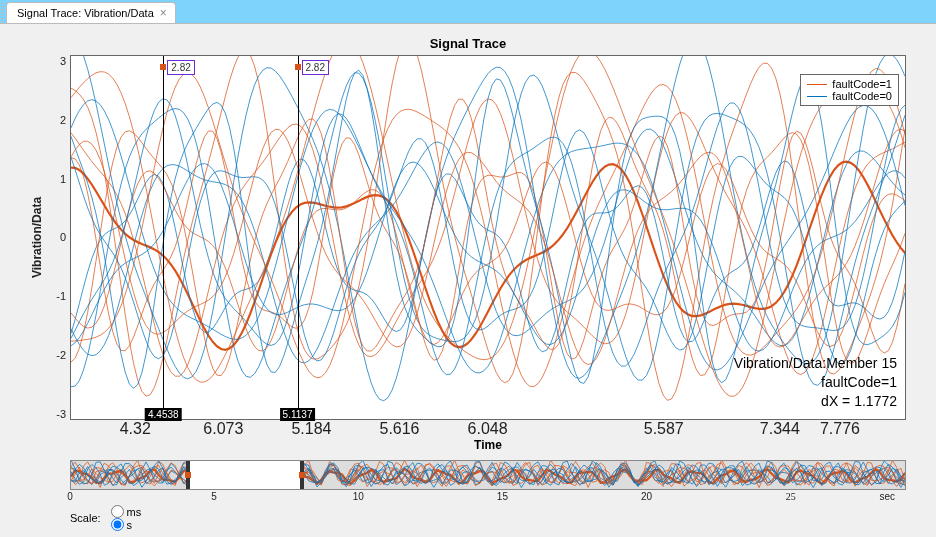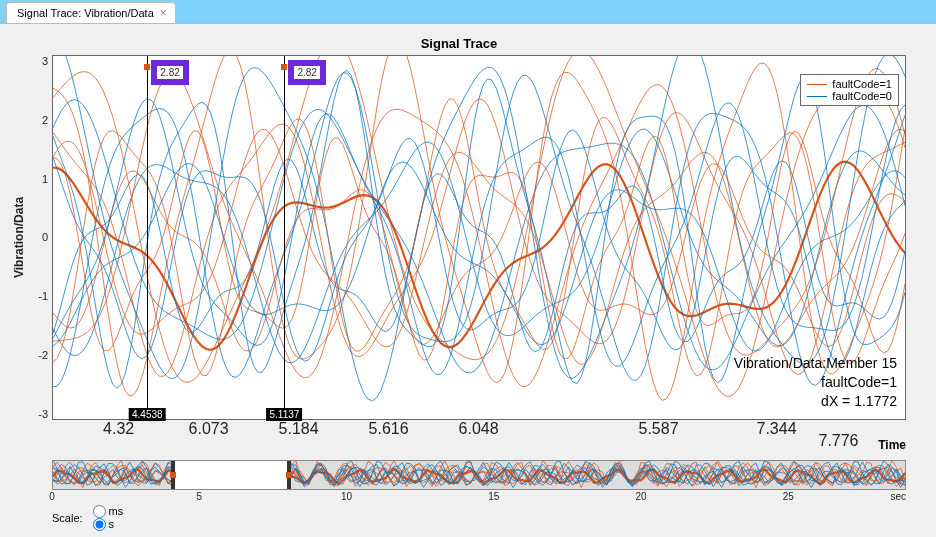--- a/index.html
+++ b/index.html
@@ -46,21 +46,21 @@
   .tab .close {
     font-size: 12px;
     color: #888;
     cursor: pointer;
     line-height: 1;
   }
   .content {
     flex: 1;
     display: flex;
     flex-direction: column;
-    padding: 12px 30px 6px 12px;
+    padding: 12px 30px 6px 30px;
     background: #f0f0f0;
   }
   .chart-title {
     text-align: center;
     font-weight: bold;
     font-size: 13px;
     margin-bottom: 4px;
   }
   .chart-wrap {
     position: relative;
@@ -110,21 +110,21 @@
   .cursor-label {
     position: absolute;
     background: #000; color: #fff;
     font-size: 10px; padding: 1px 3px;
     transform: translateX(-50%);
     white-space: nowrap;
   }
   .peak-label {
     position: absolute;
     background: #fff;
-    border: 6px solid #6d28d9;
+    border: 1px solid #6d28d9;
     color: #333;
     font-size: 10px;
     padding: 1px 3px;
   }
   .peak-dot {
     position: absolute; width: 6px; height: 6px; background: #d95319;
     transform: translate(-50%,-50%);
   }
   .info-box {
     position: absolute;
@@ -140,21 +140,21 @@
     position: relative;
     height: 16px;
   }
   .xtick {
     position: absolute;
     font-size: 16px;
     transform: translateX(-50%);
     color: #222;
   }
   .xlabel {
-    text-align: right;
+    text-align: center;
     font-weight: bold;
     font-size: 12px;
     margin-top: 2px;
     margin-left: 40px;
   }
   .panner-wrap {
     margin-top: 8px;
     margin-left: 40px;
     position: relative;
   }
@@ -187,30 +187,30 @@
     height: 14px;
     font-size: 10px;
     color: #222;
     margin-top: 1px;
   }
   .panner-ticks span {
     position: absolute;
     transform: translateX(-50%);
   }
   .panner-ticks .unit {
-    right: 0; transform: none;
+    right: 11px; transform: none;
   }
   .scale-row {
     margin-left: 40px;
     font-size: 11px;
     display: flex;
     align-items: center;
     gap: 10px;
   }
-  .scale-row label { display: flex; gap: 3px; cursor: pointer; }
+  .scale-row label { display: flex; align-items: center; gap: 3px; cursor: pointer; }
   .scale-row input { margin: 0; }
 </style>
 </head>
 <body>
 
 <div class="window">
 
   <div class="tab-bar">
     <div class="tab">
       <span>Signal Trace: Vibration/Data</span>
@@ -276,21 +276,21 @@
 
     <div class="xticks-row" id="xticks">
         <span class="xtick" style="left: 7.80488%;">4.32</span>
         <span class="xtick" style="left: 18.3415%;">6.073</span>
         <span class="xtick" style="left: 28.878%;">5.184</span>
         <span class="xtick" style="left: 39.4146%;">5.616</span>
         <span class="xtick" style="left: 49.9512%;">6.048</span>
         <span class="xtick" style="left: 60.4878%; margin-top: 46px;">6.48</span>
         <span class="xtick" style="left: 71.0244%;">5.587</span>
         <span class="xtick" style="left: 81.561%; margin-left: 28px;">7.344</span>
-        <span class="xtick" style="left: 92.0976%; margin-top: 12px;">7.776</span>
+        <span class="xtick" style="left: 92.0976%;">7.776</span>
       </div>
     <div class="xlabel">Time</div>
 
     <div class="panner-wrap">
       <div class="panner">
         <svg id="panner-svg" preserveAspectRatio="none" viewBox="0 0 1000 30">
             <path d="M0.0 16.5 L5.0 10.5 L10.0 10.9 L15.0 13.5 L20.0 14.3 L25.0 17.5 L30.0 23.2 L35.0 23.7 L40.0 17.9 L45.0 13.8 L50.0 13.2 L55.0 11.5 L60.0 10.7 L65.0 15.9 L70.0 22.4 L75.0 22.7 L80.0 19.4 L85.0 18.1 L90.0 15.7 L95.0 10.4 L100.0 9.0 L105.0 14.6 L110.0 19.6 L115.0 20.2 L120.0 21.0 L125.0 22.0 L130.0 17.7 L135.0 10.8 L140.0 9.7 L145.0 13.5 L150.0 15.5 L155.0 17.3 L160.0 22.0 L165.0 24.1 L170.0 19.0 L175.0 13.1 L180.0 12.2 L185.0 12.4 L190.0 11.5 L195.0 14.9 L200.0 21.8 L205.0 23.8 L210.0 19.8 L215.0 16.9 L220.0 15.5 L225.0 11.6 L230.0 9.0 L235.0 13.4 L240.0 19.9 L245.0 21.4 L250.0 20.5 L255.0 20.9 L260.0 18.4 L265.0 11.7 L270.0 8.8 L275.0 12.7 L280.0 16.6 L285.0 17.9 L290.0 20.9 L295.0 23.8 L300.0 20.2 L305.0 13.2 L310.0 11.0 L315.0 12.5 L320.0 12.7 L325.0 14.5 L330.0 20.7 L335.0 24.4 L340.0 20.9 L345.0 16.1 L350.0 14.6 L355.0 12.6 L360.0 9.6 L365.0 12.3 L370.0 19.5 L375.0 22.6 L380.0 20.7 L385.0 19.7 L390.0 18.4 L395.0 12.9 L400.0 8.6 L405.0 11.5 L410.0 17.1 L415.0 19.0 L420.0 20.2 L425.0 22.8 L430.0 21.1 L435.0 14.0 L440.0 10.0 L445.0 11.9 L450.0 13.8 L455.0 14.9 L460.0 19.5 L465.0 24.3 L470.0 22.1 L475.0 16.0 L480.0 13.4 L485.0 12.9 L490.0 10.8 L495.0 11.7 L500.0 18.4 L505.0 23.3 L510.0 21.6 L515.0 18.8 L520.0 17.7 L525.0 14.0 L530.0 9.1 L535.0 10.4 L540.0 16.8 L545.0 20.2 L550.0 20.2 L555.0 21.6 L560.0 21.3 L565.0 15.2 L570.0 9.6 L575.0 10.8 L580.0 14.5 L585.0 15.9 L590.0 18.7 L595.0 23.4 L600.0 23.1 L605.0 16.6 L610.0 12.3 L615.0 12.5 L620.0 12.0 L625.0 11.9 L630.0 17.2 L635.0 23.4 L640.0 22.8 L645.0 18.5 L650.0 16.5 L655.0 14.5 L660.0 10.1 L665.0 9.7 L670.0 15.8 L675.0 21.1 L680.0 21.0 L685.0 20.6 L690.0 20.7 L695.0 16.3 L700.0 9.9 L705.0 9.6 L710.0 14.4 L715.0 17.1 L720.0 18.5 L725.0 22.2 L730.0 23.4 L735.0 17.8 L740.0 11.7 L745.0 11.4 L750.0 12.8 L755.0 12.8 L760.0 16.3 L765.0 22.7 L770.0 23.9 L775.0 19.0 L780.0 15.3 L785.0 14.2 L790.0 11.4 L795.0 9.7 L800.0 14.6 L805.0 21.3 L810.0 22.2 L815.0 20.1 L820.0 19.6 L825.0 17.0 L830.0 10.9 L835.0 8.7 L840.0 13.6 L845.0 18.1 L850.0 19.2 L855.0 21.1 L860.0 23.0 L865.0 19.0 L870.0 11.9 L875.0 10.2 L880.0 12.8 L885.0 14.1 L890.0 16.0 L895.0 21.5 L900.0 24.4 L905.0 20.0 L910.0 14.6 L915.0 13.3 L920.0 12.3 L925.0 10.4 L930.0 13.6 L935.0 20.7 L940.0 23.4 L945.0 20.4 L950.0 18.4 L955.0 16.9 L960.0 12.1 L965.0 8.6 L970.0 12.4 L975.0 18.5 L980.0 20.3 L985.0 20.5 L990.0 22.0 L995.0 19.8 L1000.0 12.8 " fill="none" stroke="#d95319" stroke-width="2.5" opacity="1"></path>
             <path d="M0.0 7.7 L5.0 8.6 L10.0 13.0 L15.0 15.7 L20.0 21.5 L25.0 25.2 L30.0 19.2 L35.0 11.7 L40.0 10.2 L45.0 9.5 L50.0 10.7 L55.0 19.0 L60.0 24.9 L65.0 21.4 L70.0 16.9 L75.0 13.9 L80.0 8.2 L85.0 7.3 L90.0 15.4 L95.0 21.5 L100.0 21.6 L105.0 21.6 L110.0 18.4 L115.0 9.6 L120.0 6.6 L125.0 12.0 L130.0 16.3 L135.0 19.5 L140.0 24.3 L145.0 22.2 L150.0 13.1 L155.0 9.0 L160.0 10.1 L165.0 10.9 L170.0 15.9 L175.0 24.1 L180.0 23.9 L185.0 17.3 L190.0 13.6 L195.0 10.4 L200.0 7.1 L205.0 12.1 L210.0 21.1 L215.0 22.8 L220.0 20.8 L225.0 19.1 L230.0 12.7 L235.0 6.2 L240.0 9.5 L245.0 16.4 L250.0 19.3 L255.0 22.3 L260.0 23.5 L265.0 16.1 L270.0 8.5 L275.0 9.1 L280.0 11.7 L285.0 14.4 L290.0 21.5 L295.0 25.4 L300.0 19.5 L305.0 13.1 L310.0 11.1 L315.0 8.6 L320.0 9.8 L325.0 18.6 L330.0 24.1 L335.0 21.4 L340.0 18.4 L345.0 14.9 L350.0 7.9 L355.0 7.1 L360.0 14.8 L365.0 20.1 L370.0 21.2 L375.0 22.9 L380.0 19.2 L385.0 10.0 L390.0 7.2 L395.0 11.5 L400.0 14.6 L405.0 18.9 L410.0 24.8 L415.0 22.4 L420.0 13.9 L425.0 10.3 L430.0 9.9 L435.0 9.5 L440.0 15.3 L445.0 23.8 L450.0 23.5 L455.0 18.2 L460.0 15.2 L465.0 10.5 L470.0 6.4 L475.0 11.8 L480.0 20.1 L485.0 21.8 L490.0 21.6 L495.0 20.5 L500.0 13.0 L505.0 6.5 L510.0 9.6 L515.0 15.1 L520.0 18.0 L525.0 22.7 L530.0 24.2 L535.0 16.5 L540.0 9.5 L545.0 9.6 L550.0 10.5 L555.0 13.2 L560.0 21.4 L565.0 25.2 L570.0 19.8 L575.0 14.6 L580.0 11.9 L585.0 7.8 L590.0 9.1 L595.0 18.1 L600.0 23.1 L605.0 21.4 L610.0 20.0 L615.0 15.8 L620.0 7.8 L625.0 7.1 L630.0 14.2 L635.0 18.5 L640.0 20.9 L645.0 23.9 L650.0 19.8 L655.0 10.5 L660.0 8.1 L665.0 11.0 L670.0 13.0 L675.0 18.4 L680.0 25.1 L685.0 22.5 L690.0 14.8 L695.0 11.7 L700.0 9.6 L705.0 8.3 L710.0 14.9 L715.0 23.2 L720.0 22.9 L725.0 19.3 L730.0 16.7 L735.0 10.5 L740.0 6.1 L745.0 11.6 L750.0 18.9 L755.0 20.8 L760.0 22.4 L765.0 21.6 L770.0 13.3 L775.0 7.0 L780.0 9.7 L785.0 13.7 L790.0 16.8 L795.0 23.0 L800.0 24.6 L805.0 17.0 L810.0 10.8 L815.0 10.1 L820.0 9.3 L825.0 12.2 L830.0 21.2 L835.0 24.8 L840.0 20.1 L845.0 16.2 L850.0 12.7 L855.0 7.1 L860.0 8.7 L865.0 17.5 L870.0 21.9 L875.0 21.5 L880.0 21.5 L885.0 16.5 L890.0 7.9 L895.0 7.5 L900.0 13.4 L905.0 16.9 L910.0 20.7 L915.0 24.7 L920.0 20.2 L925.0 11.3 L930.0 9.1 L935.0 10.3 L940.0 11.5 L945.0 18.0 L950.0 25.0 L955.0 22.4 L960.0 16.0 L965.0 13.1 L970.0 9.3 L975.0 7.4 L980.0 14.5 L985.0 22.3 L990.0 22.3 L995.0 20.5 L1000.0 18.1 " fill="none" stroke="#0072bd" stroke-width="1" opacity="0.85"></path>
             <path d="M0.0 5.6 L5.0 12.8 L10.0 17.6 L15.0 24.0 L20.0 24.3 L25.0 13.4 L30.0 7.0 L35.0 7.7 L40.0 9.6 L45.0 18.6 L50.0 26.3 L55.0 21.1 L60.0 14.0 L65.0 9.4 L70.0 4.7 L75.0 10.2 L80.0 21.4 L85.0 23.3 L90.0 21.2 L95.0 16.7 L100.0 6.5 L105.0 4.6 L110.0 13.2 L115.0 18.7 L120.0 23.0 L125.0 24.1 L130.0 14.1 L135.0 5.9 L140.0 7.7 L145.0 10.9 L150.0 18.0 L155.0 26.2 L160.0 21.9 L165.0 12.9 L170.0 9.1 L175.0 5.8 L180.0 9.6 L185.0 21.3 L190.0 24.5 L195.0 20.3 L200.0 16.0 L205.0 7.5 L210.0 4.0 L215.0 13.0 L220.0 20.1 L225.0 22.5 L230.0 23.4 L235.0 14.9 L240.0 5.2 L245.0 7.2 L250.0 12.3 L255.0 17.8 L260.0 25.6 L265.0 22.8 L270.0 12.2 L275.0 8.1 L280.0 7.0 L285.0 9.6 L290.0 20.7 L295.0 25.6 L300.0 19.9 L305.0 14.9 L310.0 8.3 L315.0 4.0 L320.0 12.3 L325.0 21.3 L330.0 22.5 L335.0 22.3 L340.0 15.6 L345.0 5.1 L350.0 6.3 L355.0 13.4 L360.0 18.2 L365.0 24.6 L370.0 23.4 L375.0 12.2 L380.0 6.9 L385.0 7.8 L390.0 10.2 L395.0 19.9 L400.0 26.3 L405.0 20.1 L410.0 13.5 L415.0 8.8 L420.0 4.6 L425.0 11.5 L430.0 22.1 L435.0 23.1 L440.0 20.9 L445.0 15.7 L450.0 5.6 L455.0 5.3 L460.0 14.1 L465.0 19.1 L470.0 23.5 L475.0 23.5 L480.0 12.7 L485.0 5.7 L490.0 8.1 L495.0 11.3 L500.0 19.1 L505.0 26.4 L510.0 20.8 L515.0 12.2 L520.0 8.7 L525.0 5.7 L530.0 10.8 L535.0 22.3 L540.0 24.1 L545.0 19.8 L550.0 15.3 L555.0 6.5 L560.0 4.5 L565.0 14.1 L570.0 20.4 L575.0 22.7 L580.0 23.0 L585.0 13.5 L590.0 4.9 L595.0 7.8 L600.0 12.7 L605.0 18.7 L610.0 26.0 L615.0 21.7 L620.0 11.4 L625.0 8.0 L630.0 6.9 L635.0 10.5 L640.0 21.9 L645.0 25.2 L650.0 19.2 L655.0 14.4 L660.0 7.5 L665.0 4.3 L670.0 13.6 L675.0 21.7 L680.0 22.5 L685.0 22.0 L690.0 14.3 L695.0 4.6 L700.0 7.1 L705.0 14.0 L710.0 18.8 L715.0 25.1 L720.0 22.5 L725.0 11.1 L730.0 6.9 L735.0 7.9 L740.0 10.9 L745.0 21.1 L750.0 26.1 L755.0 19.2 L760.0 13.0 L765.0 8.2 L770.0 4.7 L775.0 12.8 L780.0 22.7 L785.0 22.9 L790.0 20.7 L795.0 14.7 L800.0 4.9 L805.0 6.1 L810.0 14.9 L815.0 19.6 L820.0 24.0 L825.0 22.8 L830.0 11.4 L835.0 5.7 L840.0 8.5 L845.0 11.8 L850.0 20.2 L855.0 26.5 L860.0 19.7 L865.0 11.7 L870.0 8.3 L875.0 5.6 L880.0 12.0 L885.0 23.1 L890.0 23.7 L895.0 19.4 L900.0 14.6 L905.0 5.7 L910.0 5.2 L915.0 15.2 L920.0 20.7 L925.0 23.0 L930.0 22.5 L935.0 12.2 L940.0 4.7 L945.0 8.5 L950.0 13.2 L955.0 19.6 L960.0 26.2 L965.0 20.5 L970.0 10.6 L975.0 7.9 L980.0 6.8 L985.0 11.6 L990.0 22.9 L995.0 24.8 L1000.0 18.6 " fill="none" stroke="#d95319" stroke-width="1" opacity="0.85"></path>
             <path d="M0.0 11.4 L5.0 19.0 L10.0 24.9 L15.0 22.7 L20.0 8.5 L25.0 3.7 L30.0 7.3 L35.0 14.2 L40.0 25.9 L45.0 23.9 L50.0 12.6 L55.0 6.8 L60.0 3.1 L65.0 11.2 L70.0 24.2 L75.0 23.7 L80.0 18.4 L85.0 9.3 L90.0 1.0 L95.0 9.4 L100.0 19.6 L105.0 23.5 L110.0 23.6 L115.0 11.1 L120.0 2.4 L125.0 7.3 L130.0 13.6 L135.0 23.7 L140.0 26.0 L145.0 13.7 L150.0 6.4 L155.0 4.4 L160.0 8.9 L165.0 22.9 L170.0 25.4 L175.0 18.0 L180.0 10.9 L185.0 2.0 L190.0 6.6 L195.0 19.6 L200.0 23.3 L205.0 23.1 L210.0 14.1 L215.0 2.1 L220.0 5.8 L225.0 14.0 L230.0 21.6 L235.0 26.7 L240.0 16.2 L245.0 5.6 L250.0 5.1 L255.0 8.1 L260.0 20.3 L265.0 27.0 L270.0 18.7 L275.0 11.0 L280.0 3.9 L285.0 4.4 L290.0 18.2 L295.0 24.3 L300.0 22.2 L305.0 16.1 L310.0 3.5 L315.0 3.6 L320.0 14.1 L325.0 20.6 L330.0 25.8 L335.0 19.2 L340.0 5.6 L345.0 4.5 L350.0 8.6 L355.0 17.6 L360.0 27.4 L365.0 20.7 L370.0 10.6 L375.0 5.5 L380.0 3.7 L385.0 15.5 L390.0 25.4 L395.0 22.2 L400.0 16.6 L405.0 6.0 L410.0 1.7 L415.0 12.9 L420.0 20.9 L425.0 24.3 L430.0 21.3 L435.0 7.2 L440.0 2.9 L445.0 9.0 L450.0 16.0 L455.0 26.1 L460.0 23.4 L465.0 10.7 L470.0 5.7 L475.0 4.4 L480.0 12.5 L485.0 25.4 L490.0 23.6 L495.0 16.2 L500.0 8.2 L505.0 1.4 L510.0 10.4 L515.0 21.6 L520.0 23.5 L525.0 21.9 L530.0 10.0 L535.0 1.6 L540.0 8.4 L545.0 15.8 L550.0 23.9 L555.0 25.3 L560.0 12.2 L565.0 4.9 L570.0 5.5 L575.0 10.6 L580.0 23.8 L585.0 25.6 L590.0 16.1 L595.0 9.2 L600.0 2.5 L605.0 7.6 L610.0 21.3 L615.0 24.0 L620.0 21.3 L625.0 12.7 L630.0 1.6 L635.0 6.4 L640.0 16.3 L645.0 22.3 L650.0 25.7 L655.0 15.0 L660.0 4.0 L665.0 5.6 L670.0 10.2 L675.0 21.1 L680.0 27.2 L685.0 17.3 L690.0 9.0 L695.0 4.2 L700.0 5.6 L705.0 19.5 L710.0 25.4 L715.0 20.8 L720.0 14.3 L725.0 3.1 L730.0 3.9 L735.0 16.1 L740.0 21.9 L745.0 24.8 L750.0 17.9 L755.0 4.3 L760.0 4.3 L765.0 10.7 L770.0 18.8 L775.0 27.3 L780.0 19.8 L785.0 8.4 L790.0 5.1 L795.0 5.2 L800.0 16.7 L805.0 26.5 L810.0 21.4 L815.0 14.4 L820.0 5.5 L825.0 2.2 L830.0 14.4 L835.0 22.7 L840.0 23.6 L845.0 19.7 L850.0 6.2 L855.0 2.4 L860.0 10.8 L865.0 17.8 L870.0 25.9 L875.0 22.6 L880.0 8.9 L885.0 4.8 L890.0 6.0 L895.0 13.9 L900.0 26.2 L905.0 23.3 L910.0 14.0 L915.0 7.2 L920.0 2.1 L925.0 11.6 L930.0 23.4 L935.0 23.4 L940.0 19.9 L945.0 8.9 L950.0 1.1 L955.0 9.5 L960.0 18.0 L965.0 24.0 L970.0 24.3 L975.0 10.8 L980.0 3.5 L985.0 6.6 L990.0 12.5 L995.0 24.4 L1000.0 25.6 " fill="none" stroke="#0072bd" stroke-width="1" opacity="0.85"></path>
@@ -304,21 +304,21 @@
             <path d="M0.0 21.1 L5.0 22.6 L10.0 19.2 L15.0 13.2 L20.0 6.0 L25.0 14.0 L30.0 19.9 L35.0 22.6 L40.0 20.3 L45.0 8.8 L50.0 9.4 L55.0 13.6 L60.0 20.0 L65.0 25.1 L70.0 15.6 L75.0 10.7 L80.0 9.0 L85.0 13.1 L90.0 24.0 L95.0 21.2 L100.0 16.6 L105.0 10.0 L110.0 7.2 L115.0 17.9 L120.0 21.4 L125.0 22.1 L130.0 16.3 L135.0 6.7 L140.0 11.5 L145.0 16.3 L150.0 22.6 L155.0 23.0 L160.0 11.8 L165.0 9.8 L170.0 10.1 L175.0 17.4 L180.0 25.2 L185.0 18.6 L190.0 13.9 L195.0 8.1 L200.0 10.2 L205.0 21.3 L210.0 21.7 L215.0 20.4 L220.0 12.1 L225.0 6.4 L230.0 14.5 L235.0 18.8 L240.0 23.8 L245.0 19.4 L250.0 8.8 L255.0 10.1 L260.0 12.4 L265.0 21.2 L270.0 24.4 L275.0 15.3 L280.0 11.6 L285.0 7.7 L290.0 14.3 L295.0 23.7 L300.0 20.7 L305.0 17.6 L310.0 8.7 L315.0 8.1 L320.0 17.8 L325.0 20.7 L330.0 23.3 L335.0 15.0 L340.0 7.3 L345.0 11.7 L350.0 15.4 L355.0 23.9 L360.0 21.9 L365.0 12.1 L370.0 10.2 L375.0 9.1 L380.0 18.7 L385.0 24.3 L390.0 18.6 L395.0 14.5 L400.0 6.8 L405.0 11.4 L410.0 20.8 L415.0 21.5 L420.0 21.2 L425.0 10.8 L430.0 7.5 L435.0 14.2 L440.0 18.5 L445.0 24.9 L450.0 18.0 L455.0 9.6 L460.0 10.0 L465.0 11.8 L470.0 22.5 L475.0 23.2 L480.0 15.9 L485.0 11.7 L490.0 6.8 L495.0 15.7 L500.0 22.6 L505.0 21.1 L510.0 18.0 L515.0 7.6 L520.0 9.4 L525.0 17.0 L530.0 20.9 L535.0 24.0 L540.0 13.7 L545.0 8.4 L550.0 11.1 L555.0 15.3 L560.0 24.9 L565.0 20.5 L570.0 13.1 L575.0 9.8 L580.0 8.6 L585.0 19.9 L590.0 23.1 L595.0 19.4 L600.0 14.4 L605.0 6.1 L610.0 12.7 L615.0 19.6 L620.0 22.2 L625.0 21.4 L630.0 9.7 L635.0 8.8 L640.0 13.2 L645.0 18.9 L650.0 25.4 L655.0 16.8 L660.0 10.8 L665.0 9.2 L670.0 11.9 L675.0 23.3 L680.0 22.0 L685.0 17.0 L690.0 11.1 L695.0 6.6 L700.0 16.7 L705.0 21.4 L710.0 22.1 L715.0 17.6 L720.0 7.0 L725.0 10.6 L730.0 15.9 L735.0 21.8 L740.0 23.9 L745.0 12.8 L750.0 9.6 L755.0 10.0 L760.0 16.0 L765.0 25.2 L770.0 19.5 L775.0 14.3 L780.0 8.8 L785.0 9.0 L790.0 20.5 L795.0 22.0 L800.0 20.6 L805.0 13.5 L810.0 6.1 L815.0 13.6 L820.0 18.5 L825.0 23.3 L830.0 20.7 L835.0 9.4 L840.0 9.8 L845.0 12.0 L850.0 20.0 L855.0 25.0 L860.0 16.2 L865.0 11.9 L870.0 8.0 L875.0 12.8 L880.0 23.3 L885.0 21.2 L890.0 18.2 L895.0 9.8 L900.0 7.3 L905.0 17.0 L910.0 20.5 L915.0 23.3 L920.0 16.5 L925.0 7.3 L930.0 11.2 L935.0 14.8 L940.0 23.0 L945.0 23.0 L950.0 12.8 L955.0 10.4 L960.0 8.8 L965.0 17.2 L970.0 24.6 L975.0 19.2 L980.0 15.2 L985.0 7.5 L990.0 10.1 L995.0 20.3 L1000.0 21.5 " fill="none" stroke="#0072bd" stroke-width="1" opacity="0.85"></path>
           </svg>
         <div class="panner-window" id="pwin" style="left: 13.7931%; width: 14.1379%;"></div>
       </div>
       <div class="panner-ticks" id="pticks">
           <span style="left: 0%;">0</span>
           <span style="left: 17.2414%;">5</span>
           <span style="left: 34.4828%;">10</span>
           <span style="left: 51.7241%;">15</span>
           <span style="left: 68.9655%;">20</span>
-          <span style="left: 86.2069%;">25</span>
+          <span style="left: 86.2069%; font-family: Liberation Serif, serif;">25</span>
           <span class="unit">sec</span>
         </div>
     </div>
 
     <div class="scale-row">
       <span>Scale:</span>
       <span id="scale-opts">
           <label><input type="radio" name="scale" style=""> ms</label>
           <label><input type="radio" name="scale" checked="" style=""> s</label>
         </span>

